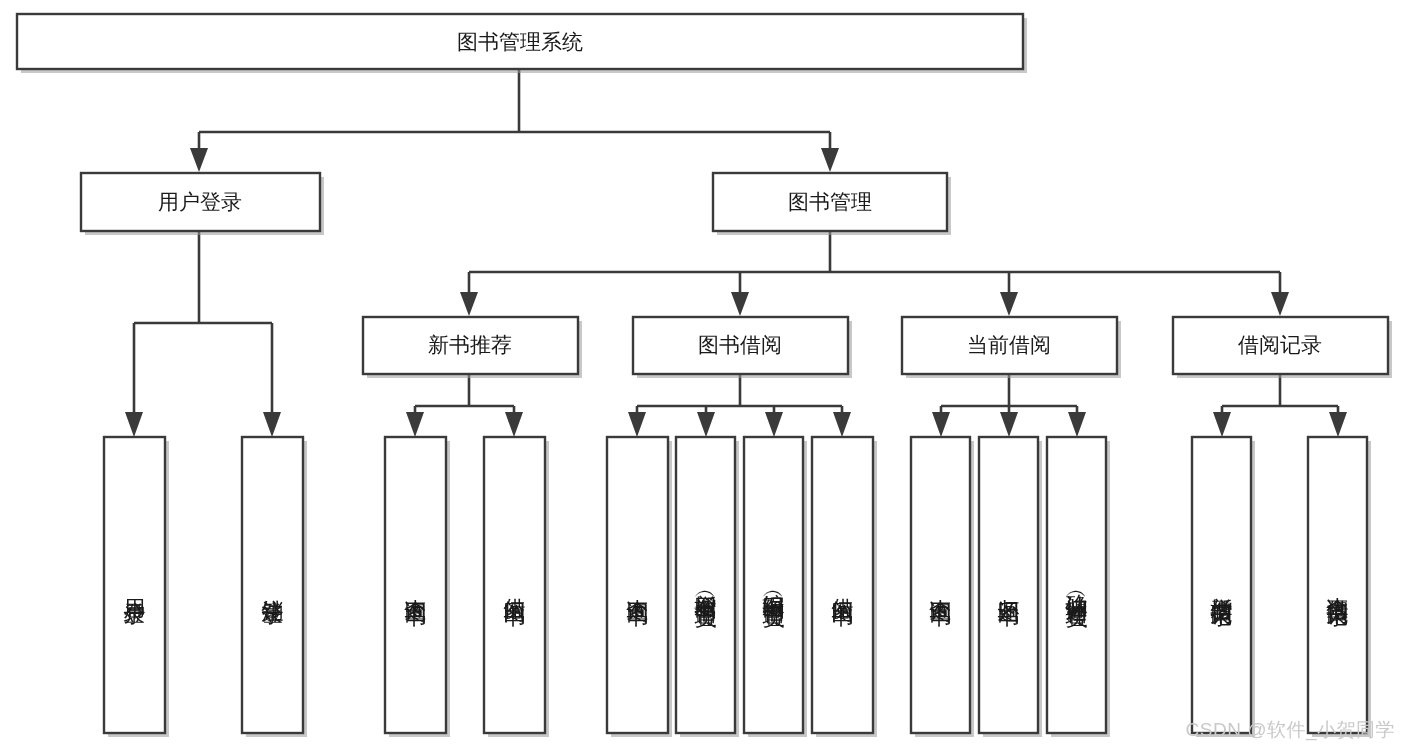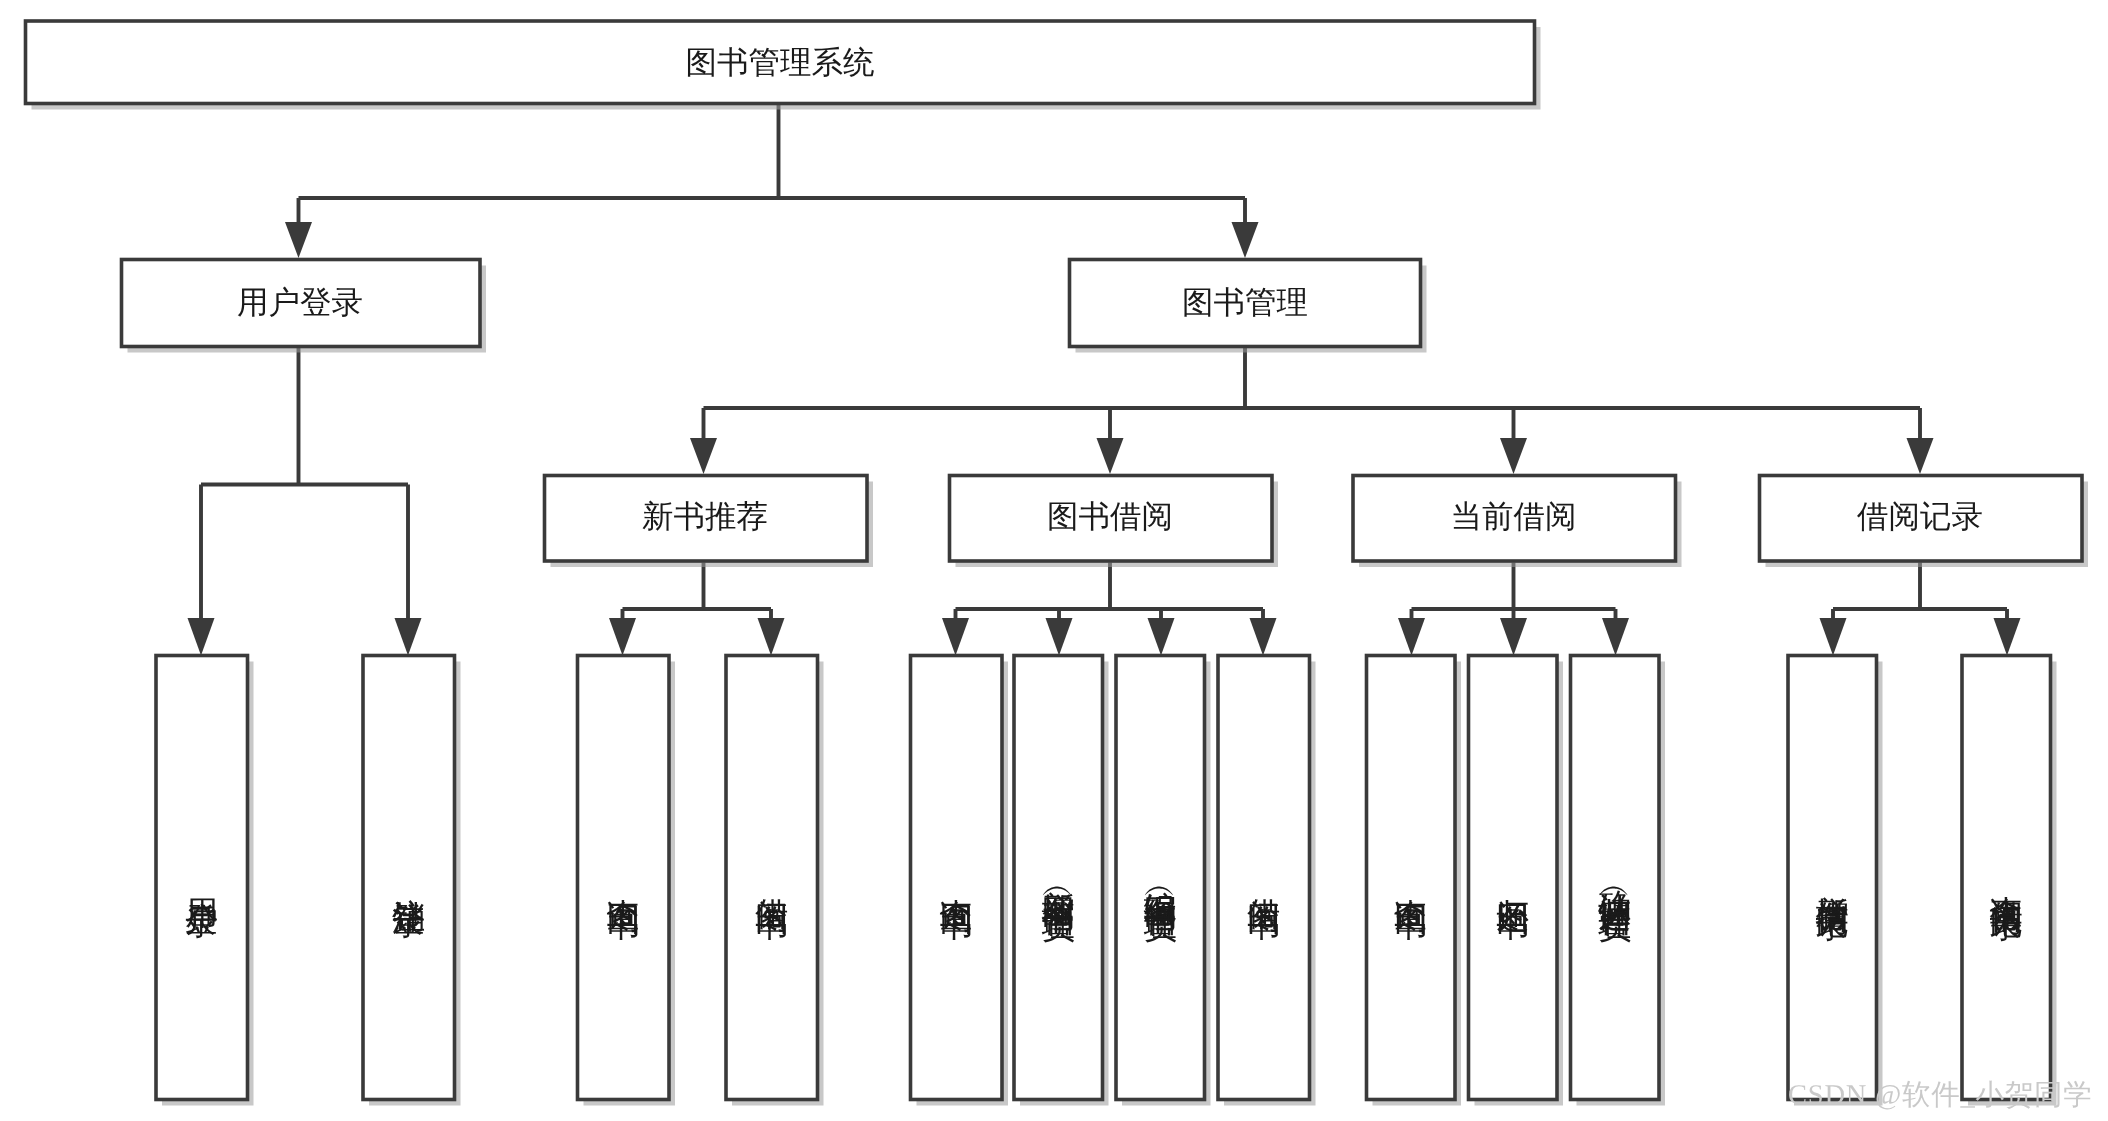--- a/index.html
+++ b/index.html
@@ -66,21 +66,21 @@
     align-items: center;
     justify-content: center;
     text-align: center;
     white-space: nowrap;
     pointer-events: none;
   }
   .watermark {
     position: absolute;
     right: 10px;
     bottom: 4px;
-    font-family: Liberation Serif, serif;
+    font-family: Liberation Sans, sans-serif;
     font-size: 19px;
     color: #c9c9c9;
     letter-spacing: 0.5px;
     white-space: nowrap;
   }
 </style>
 </head>
 <body>
 
 <div id="diagram-root">

